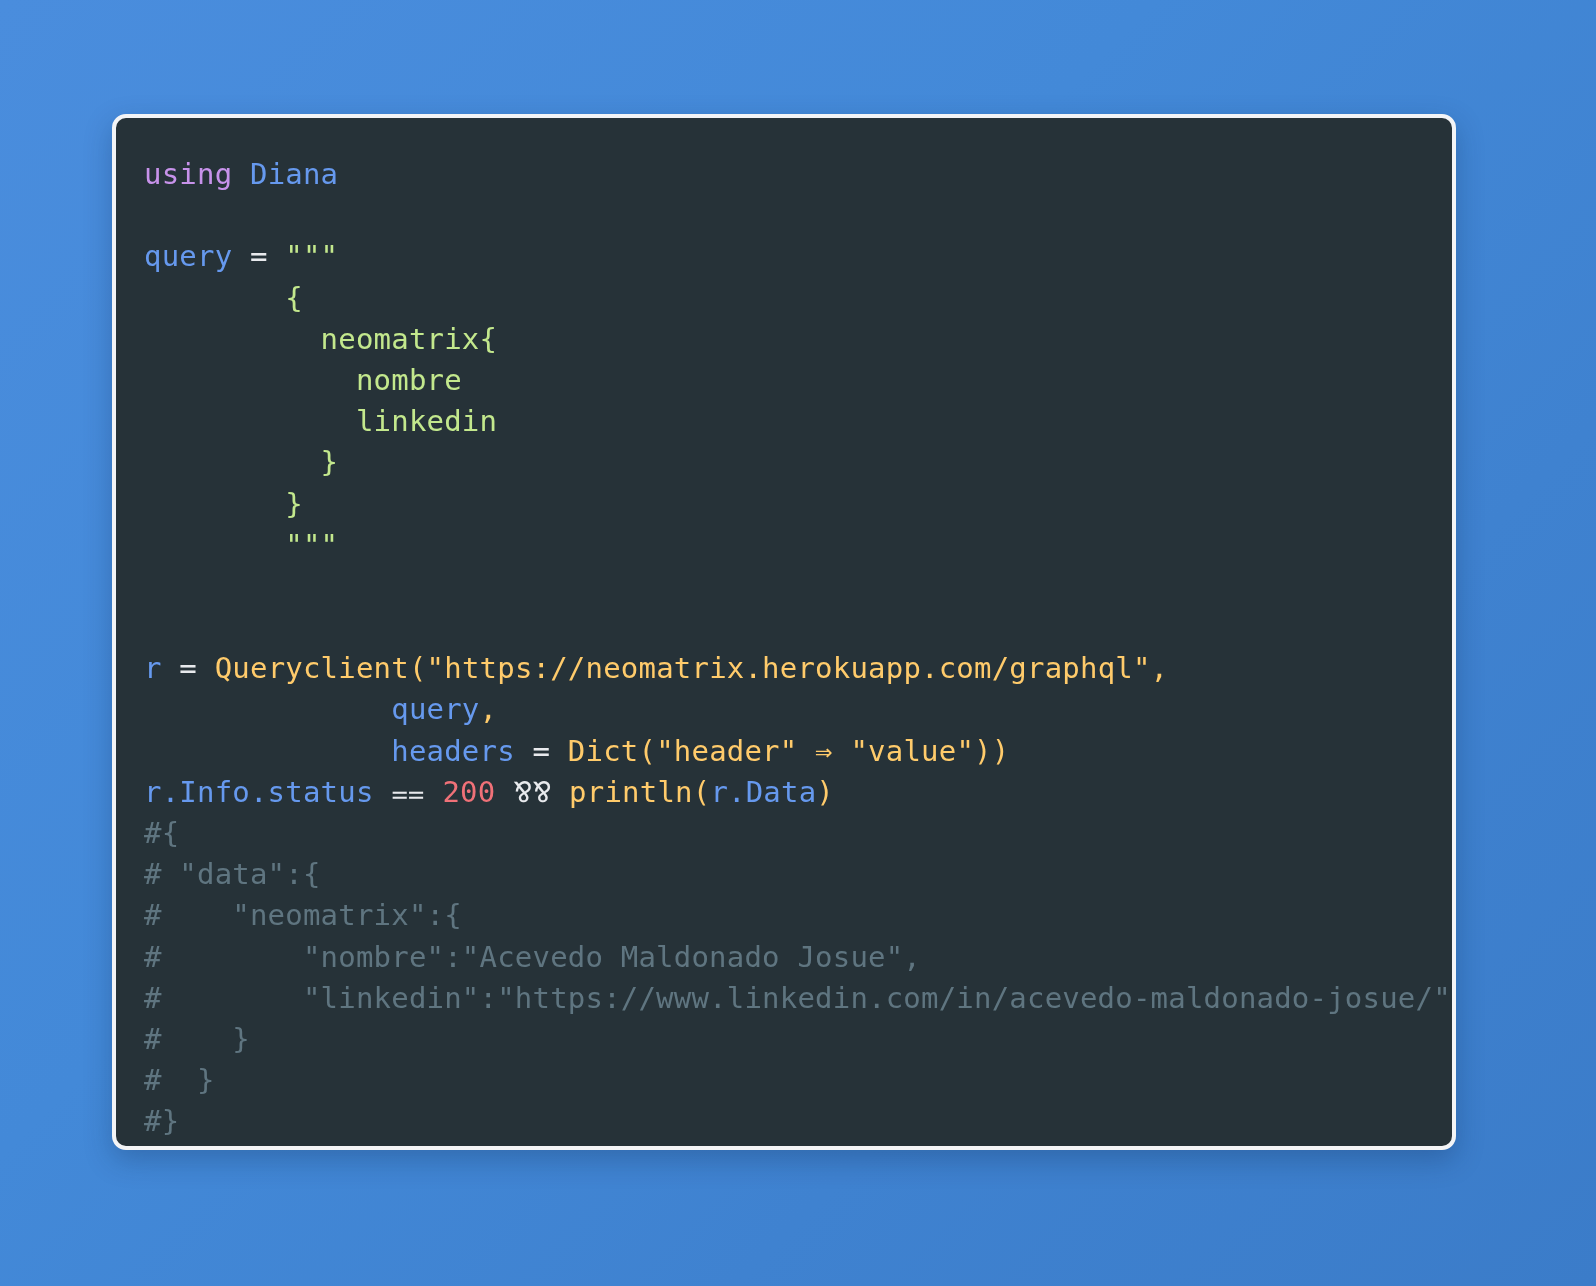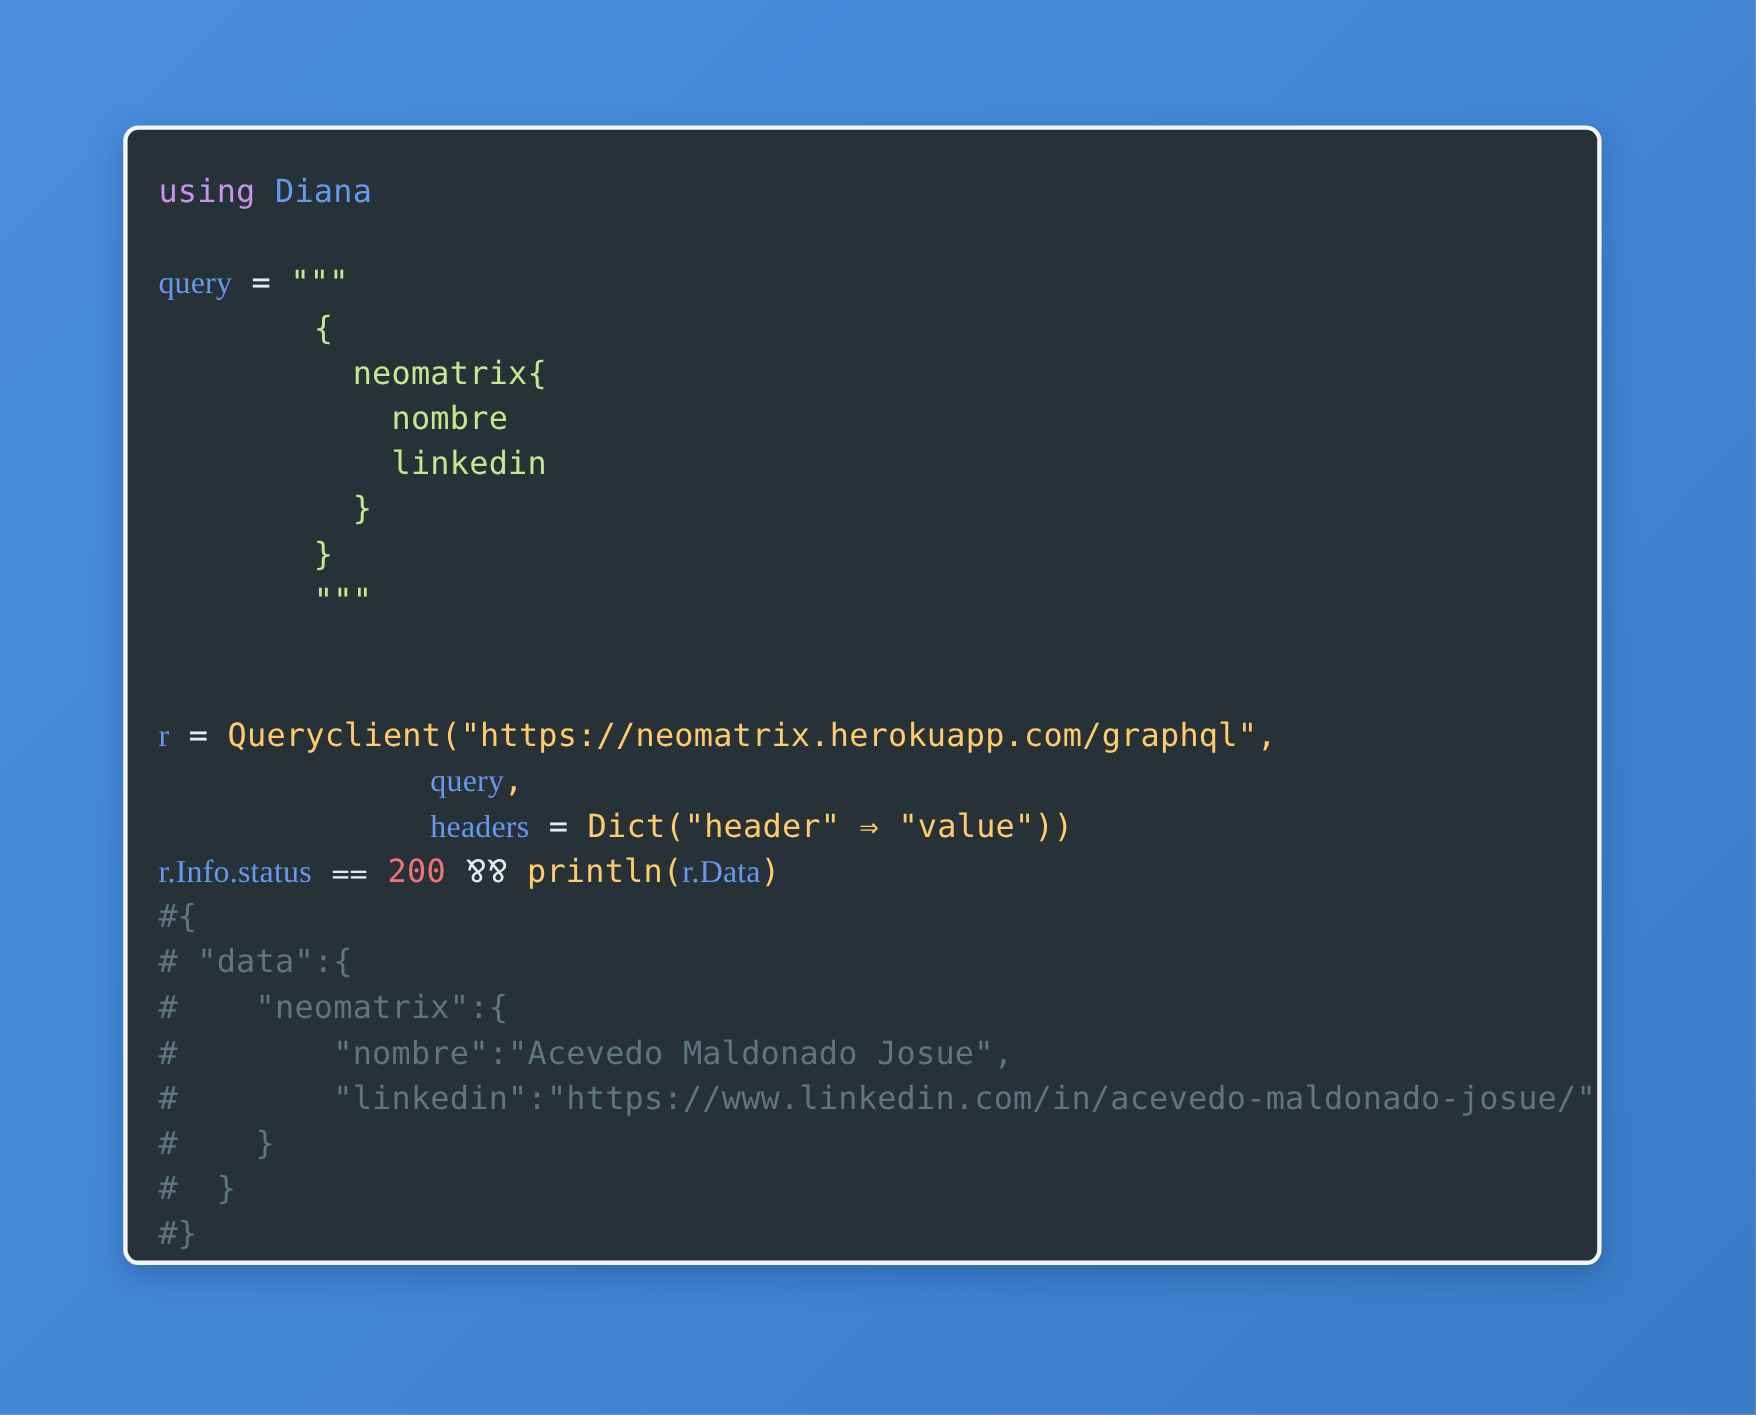--- a/index.html
+++ b/index.html
@@ -52,21 +52,21 @@
 
   .line {
     height: 41.2px;
     white-space: pre;
   }
   .line.blank { height: 41.2px; }
 
   
   .tok-keyword  { color: #c792ea; }
   .tok-module   { color: #6699ee; }
-  .tok-var      { color: #6699ee; font-family: Liberation Serif, serif; }
+  .tok-var      { color: #6699ee; }
   .tok-op       { color: #e8eaed; }
   .tok-string   { color: #ffcb6b; }
   .tok-func     { color: #ffcb6b; }
   .tok-gql      { color: #c3e88d; }
   .tok-number   { color: #f07178; text-align: right; }
   .tok-comment  { color: #5f7580; }
 </style>
 </head>
 <body>
 

